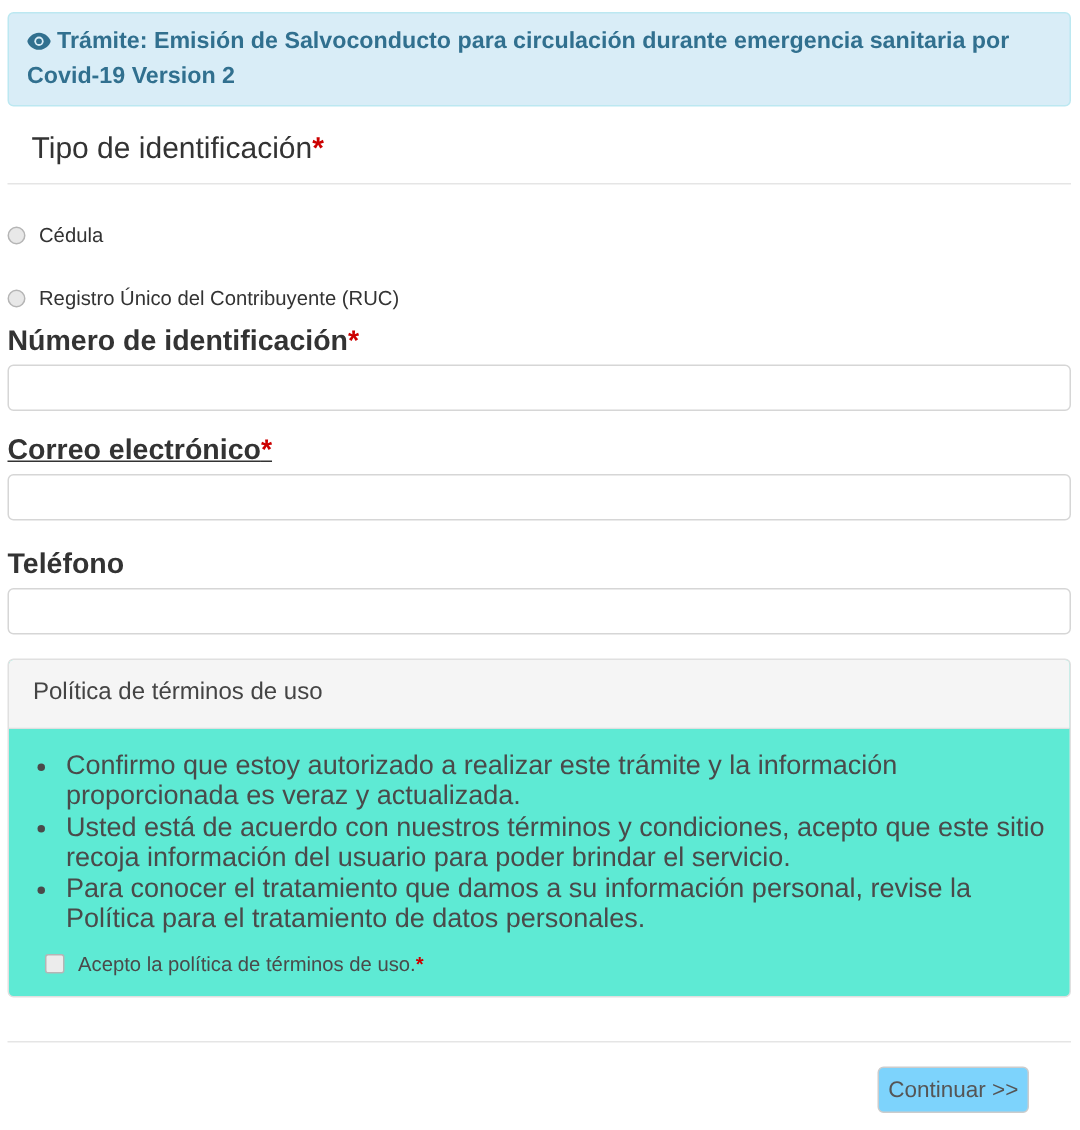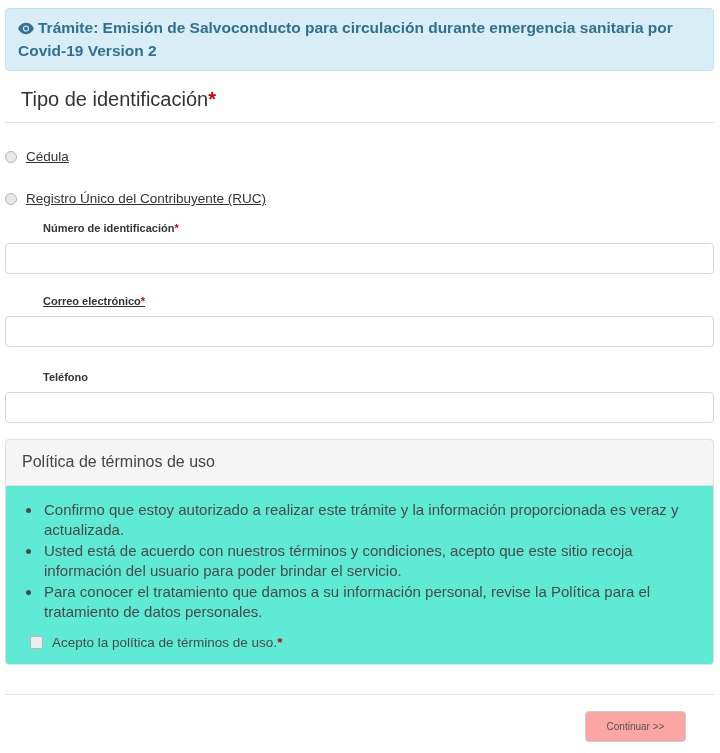--- a/index.html
+++ b/index.html
@@ -71,45 +71,43 @@
   .hr-bottom { top: 694px; }
 
   
   .radio-row {
     position: absolute;
     left: 5px;
     font-size: 13.5px;
     color: #333333;
     line-height: 18px;
     white-space: nowrap;
-    text-decoration: underline;
   }
   .radio-row.r1 { top: 148px; }
   .radio-row.r2 { top: 190px; }
   .radio-dot {
     display: inline-block;
     width: 12px;
     height: 12px;
     border-radius: 50%;
     background: #e8e8e8;
     border: 1px solid #b5b5b5;
     vertical-align: -2px;
     margin-right: 9px;
     box-sizing: border-box;
   }
 
   
   .field-label {
     position: absolute;
     left: 5px;
-    font-size: 11px;
+    font-size: 19px;
     font-weight: bold;
     color: #333333;
     line-height: 18px;
-    margin-left: 38px;
   }
   .text-input {
     position: absolute;
     left: 5px;
     width: 709px;
     height: 31px;
     box-sizing: border-box;
     border: 1px solid #d6d6d6;
     border-radius: 4px;
     background: #ffffff;
@@ -148,21 +146,21 @@
   }
   .panel-body {
     padding: 10px 14px 12px 14px;
   }
   .policy-list {
     margin: 4px 0 0 0;
     padding-left: 22px;
     list-style: disc;
   }
   .policy-list li {
-    font-size: 15px;
+    font-size: 18px;
     color: #4a4a4a;
     line-height: 20px;
     margin-bottom: 1px;
     padding-left: 2px;
   }
   .accept-row {
     margin-top: 12px;
     margin-left: 10px;
     font-size: 13.5px;
     color: #4a4a4a;
@@ -182,25 +180,25 @@
   }
 
   
   .continue-btn {
     position: absolute;
     left: 585px;
     top: 711px;
     width: 101px;
     height: 31px;
     box-sizing: border-box;
-    background: #fca5a5;
+    background: #7dd3fc;
     border: 1px solid #cccccc;
     border-radius: 4px;
     font-family: "Liberation Sans", sans-serif;
-    font-size: 10px;
+    font-size: 15px;
     color: #555555;
     cursor: pointer;
     padding: 0;
   }
 </style>
 </head>
 <body>
 
 <div class="page">
 

